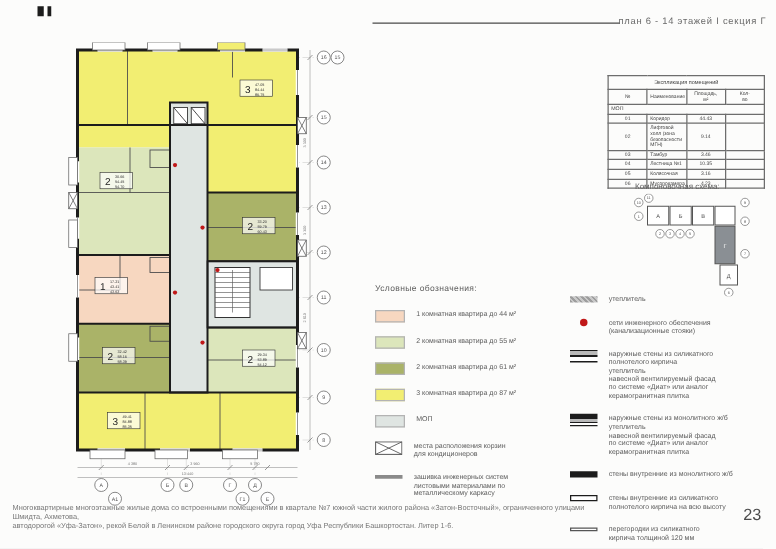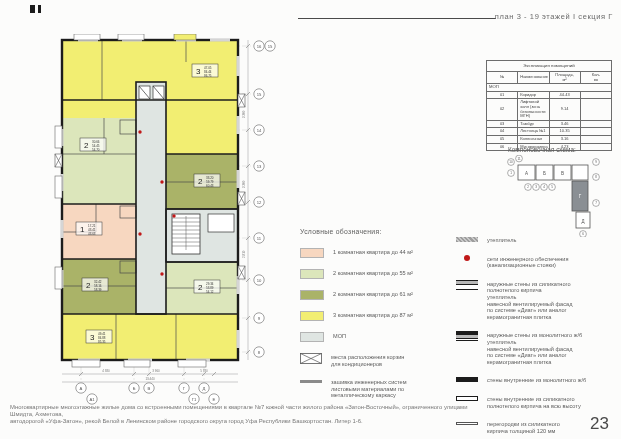--- a/index.html
+++ b/index.html
@@ -37,32 +37,32 @@
   .tbl .c-num{width:11px;text-align:center;}
   .tbl .c-name{width:70px;}
   .tbl .c-area{width:26px;text-align:center;}
   .tbl .c-qty{width:13px;text-align:center;}
   .tbl .t-sec{font-size:4.2px;}
   
   .schema-title{position:absolute;left:508px;top:146px;font-size:6.4px;color:#5c5c5c;}
   .schema-svg{position:absolute;left:506px;top:155px;}
   
   .footer{position:absolute;left:10px;top:404px;width:470px;font-size:5.9px;color:#787878;line-height:7.2px;}
-  .pagenum{position:absolute;right:12px;top:414px;font-size:17px;color:#4a4a4a;}
+  .pagenum{position:absolute;right:12px;top:404px;font-size:13px;color:#4a4a4a;}
   text{font-family:"Liberation Sans",sans-serif;}
 </style>
 </head>
 <body>
 
 <div class="page">
 
   <div class="mark" style="left:30px;top:5px;width:5px;height:8px;"></div>
   <div class="mark" style="left:38px;top:5px;width:3px;height:8px;"></div>
   <div class="header-rule"></div>
-  <div class="header-title">план 3 - 19 этажей I секция Г</div>
+  <div class="header-title">план 6 - 14 этажей I секция Г</div>
 
   <svg class="plan-svg" width="254" height="372" viewBox="0 0 254 372">
 
     <g stroke="#b9b9b9" stroke-width="0.4" stroke-dasharray="6 2 1 2" opacity=".8">
       <line x1="40" y1="12" x2="226" y2="12"></line>
         <line x1="40" y1="60" x2="226" y2="60"></line>
       <line x1="40" y1="96" x2="226" y2="96"></line>
         <line x1="40" y1="132" x2="226" y2="132"></line>
       <line x1="40" y1="168" x2="226" y2="168"></line>
         <line x1="40" y1="204" x2="226" y2="204"></line>

